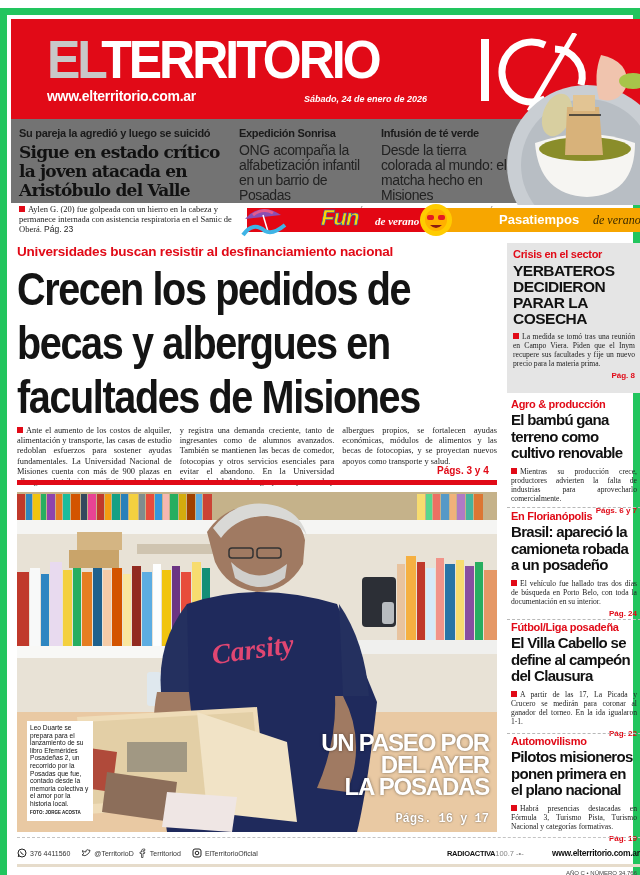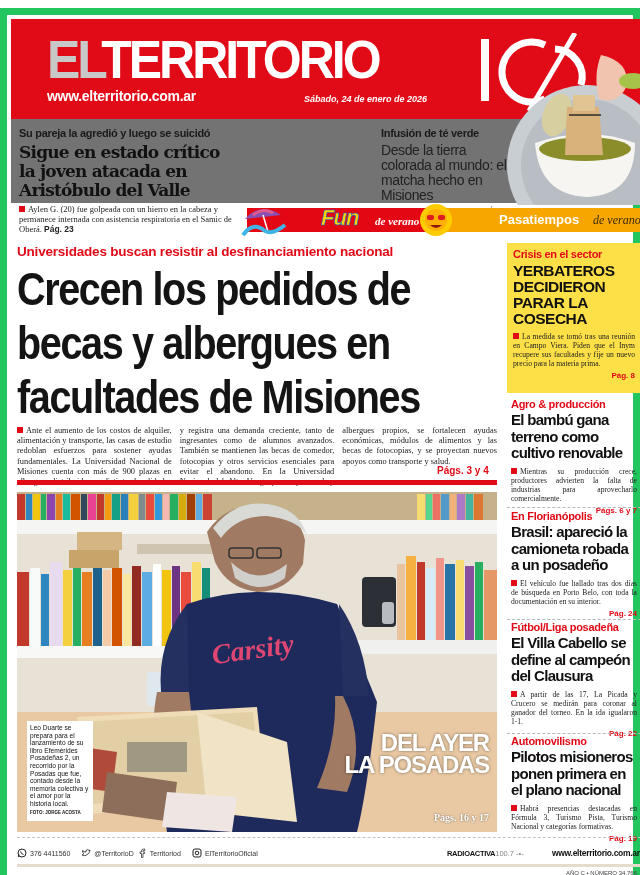--- a/index.html
+++ b/index.html
@@ -20,21 +20,21 @@
   
   .matcha { position: absolute; left: 500px; top: 40px; width: 136px; height: 150px; overflow: hidden; }
 
   
   .topstrip { position: absolute; left: 4px; top: 104px; width: 632px; height: 84px; background: #737373; }
   .teaser1 { position: absolute; left: 8px; top: 8px; width: 215px; }
   .kicker-sm { font-family: "Liberation Sans", sans-serif; font-weight: bold; font-size: 11px; color: #1a1a1a; letter-spacing: -0.3px; }
   .t1-head { font-family: "DejaVu Serif", serif; font-weight: bold; font-size: 17px; line-height: 19px; letter-spacing: -0.8px; margin-top: 4px; color: #111; }
   .t1-body { font-size: 8.5px; line-height: 10px; margin-top: 4px; color: #222; }
   .sq { display: inline-block; width: 6px; height: 6px; background: #e10a17; margin-right: 3px; vertical-align: 0px; }
-  .pag-b { font-family: "Liberation Sans", sans-serif; font-weight: bold; }
+  .pag-b { font-family: "Liberation Sans", sans-serif; font-weight: normal; }
   .teaser2 { position: absolute; left: 228px; top: 8px; width: 138px; }
   .teaser3 { position: absolute; left: 370px; top: 8px; width: 130px; }
   .t2-head { font-family: "Liberation Sans", sans-serif; font-size: 14px; line-height: 15px; margin-top: 4px; color: #222; letter-spacing: -0.4px; }
   .pag-sm { font-family: "Liberation Sans", sans-serif; font-weight: bold; font-size: 7px; text-align: right; margin-top: 4px; }
 
   
   .funbar { position: absolute; left: 232px; top: 190px; width: 404px; height: 30px; }
   .funbar .red { position: absolute; left: 8px; top: 3px; width: 235px; height: 24px; background: #e30613; }
   .funbar .orange { position: absolute; left: 208px; top: 3px; width: 196px; height: 24px; background: #f7a600; }
   .fun-text { position: absolute; left: 82px; top: 0px; font-family: "Liberation Sans", sans-serif; font-weight: bold; font-size: 22px; color: #ffd500; font-style: italic; letter-spacing: -1px; -webkit-text-stroke: 0.6px #0a6bd6; }
@@ -47,22 +47,22 @@
   .main-head { position: absolute; left: 10px; top: 247px; width: 480px; font-family: "Liberation Sans", sans-serif; font-weight: bold; font-size: 46px; line-height: 54px; letter-spacing: -1.6px; color: #141414; transform: scaleX(0.86); transform-origin: left top; white-space: nowrap; }
   .main-body { position: absolute; left: 10px; top: 411px; width: 480px; column-count: 3; column-gap: 8px; font-size: 8.4px; line-height: 10.2px; color: #222; text-align: justify; }
   .main-pag { position: absolute; left: 430px; top: 450px; font-family: "Liberation Sans", sans-serif; font-weight: bold; font-size: 10px; color: #e10a17; }
   .redrule { position: absolute; left: 10px; top: 465px; width: 480px; height: 5px; background: #e10a17; }
 
   
   .photo { position: absolute; left: 10px; top: 477px; width: 480px; height: 340px; overflow: hidden; background: #d9cdb4; }
   .caption-box { position: absolute; left: 20px; top: 706px; width: 66px; height: 100px; background: #fff; padding: 3px 3px; font-family: "Liberation Sans", sans-serif; font-size: 6.6px; line-height: 7.6px; color: #111; }
   .caption-credit { font-weight: bold; font-size: 4.5px; margin-top: 1px; }
   .photo-title { position: absolute; left: 270px; top: 717px; width: 212px; text-align: right; font-family: "Liberation Sans", sans-serif; font-weight: bold; font-size: 24px; line-height: 22px; color: #fff; letter-spacing: -1.2px; text-shadow: 0 0 3px rgba(0,0,0,0.5); }
-  .photo-pag { position: absolute; left: 370px; top: 797px; width: 112px; text-align: right; font-family: Liberation Serif, serif; font-weight: bold; font-size: 10px; color: #fff; text-shadow: 0 0 2px rgba(0,0,0,0.6); }
-  .crisis { position: absolute; left: 500px; top: 228px; width: 134px; height: 150px; background: #fde047; padding: 5px 6px; }
+  .photo-pag { position: absolute; left: 370px; top: 797px; width: 112px; text-align: right; font-family: Liberation Mono, monospace; font-weight: bold; font-size: 12px; color: #fff; text-shadow: 0 0 2px rgba(0,0,0,0.6); }
+  .crisis { position: absolute; left: 500px; top: 228px; width: 134px; height: 150px; background: #e5e5e5; padding: 5px 6px; }
   .crisis-kicker { font-family: "Liberation Sans", sans-serif; font-weight: bold; font-size: 11px; color: #e10a17; letter-spacing: -0.3px; }
   .crisis-head { font-family: "Liberation Sans", sans-serif; font-weight: bold; font-size: 15.5px; line-height: 16px; color: #111; margin-top: 3px; letter-spacing: -0.5px; }
   .side-body { font-size: 7.6px; line-height: 9px; color: #222; margin-top: 5px; text-align: justify; }
   .side-pag { font-family: "Liberation Sans", sans-serif; font-weight: bold; font-size: 8px; color: #e10a17; text-align: right; margin-top: 3px; }
   .side { position: absolute; left: 500px; width: 134px; padding: 0 4px; }
   .side-kicker { font-family: "Liberation Sans", sans-serif; font-weight: bold; font-size: 11px; color: #e10a17; letter-spacing: -0.3px; }
   .side-head { font-family: "Liberation Sans", sans-serif; font-weight: bold; font-size: 15px; line-height: 16.5px; color: #111; margin-top: 2px; letter-spacing: -0.7px; }
   .dash { position: absolute; left: 500px; width: 134px; border-top: 1px dashed #b8b8b8; }
 
   
@@ -94,20 +94,25 @@
       <line x1="52" y1="78" x2="98" y2="0" stroke="#fff" stroke-width="5"></line>
       <path d="M78 16 A28 28 0 0 1 104 52" stroke="#fff" stroke-width="7" fill="none"></path>
     </svg>
   </div>
 
   <div class="topstrip">
     <div class="teaser1">
       <div class="kicker-sm">Su pareja la agredió y luego se suicidó</div>
       <div class="t1-head">Sigue en estado crítico la joven atacada en Aristóbulo del Valle</div>
       <div class="t1-body"><span class="sq"></span><span>Aylen G. (20) fue golpeada con un hierro en la cabeza y permanece internada con asistencia respiratoria en el Samic de Oberá.</span> <span class="pag-b">Pág. 23</span></div>
+    </div>
+    <div class="teaser2">
+      <div class="kicker-sm">Expedición Sonrisa</div>
+      <div class="t2-head">ONG acompaña la alfabetización infantil en un barrio de Posadas</div>
+      <div class="pag-sm">PÁG. 5</div>
     </div>
     <div class="teaser3">
       <div class="kicker-sm">Infusión de té verde</div>
       <div class="t2-head">Desde la tierra colorada al mundo: el matcha hecho en Misiones</div>
       <div class="pag-sm">PÁG. 10</div>
     </div>
   </div>
 
   <svg class="matcha" viewBox="0 0 136 150">
     <circle cx="80" cy="110" r="80" fill="#c9ced3"></circle>
@@ -254,20 +259,21 @@
     <path d="M180 220 L270 250 L280 330 L190 320 Z" fill="#f1e3c6"></path>
     <path d="M30 250 L100 260 L95 300 L25 290 Z" fill="#b04a3a"></path>
     <path d="M90 280 L160 290 L155 330 L85 320Z" fill="#8c6e5a"></path>
     <path d="M150 300 L220 305 L215 340 L145 335Z" fill="#efe6e4"></path>
   </svg>
   <div class="caption-box">
     <div>Leo Duarte se prepara para el lanzamiento de su libro Efemérides Posadeñas 2, un recorrido por la Posadas que fue, contado desde la memoria colectiva y el amor por la historia local.</div>
     <div class="caption-credit">FOTO: JORGE ACOSTA</div>
   </div>
   <div class="photo-title">
+    <div>UN PASEO POR</div>
     <div>DEL AYER</div>
     <div>LA POSADAS</div>
   </div>
   <div class="photo-pag">Págs. 16 y 17</div>
 
   <div class="crisis">
     <div class="crisis-kicker">Crisis en el sector</div>
     <div class="crisis-head">YERBATEROS DECIDIERON PARAR LA COSECHA</div>
     <div class="side-body"><span class="sq"></span><span>La medida se tomó tras una reunión en Campo Viera. Piden que el Inym recupere sus facultades y fije un nuevo precio para la materia prima.</span></div>
     <div class="side-pag">Pág. 8</div>

